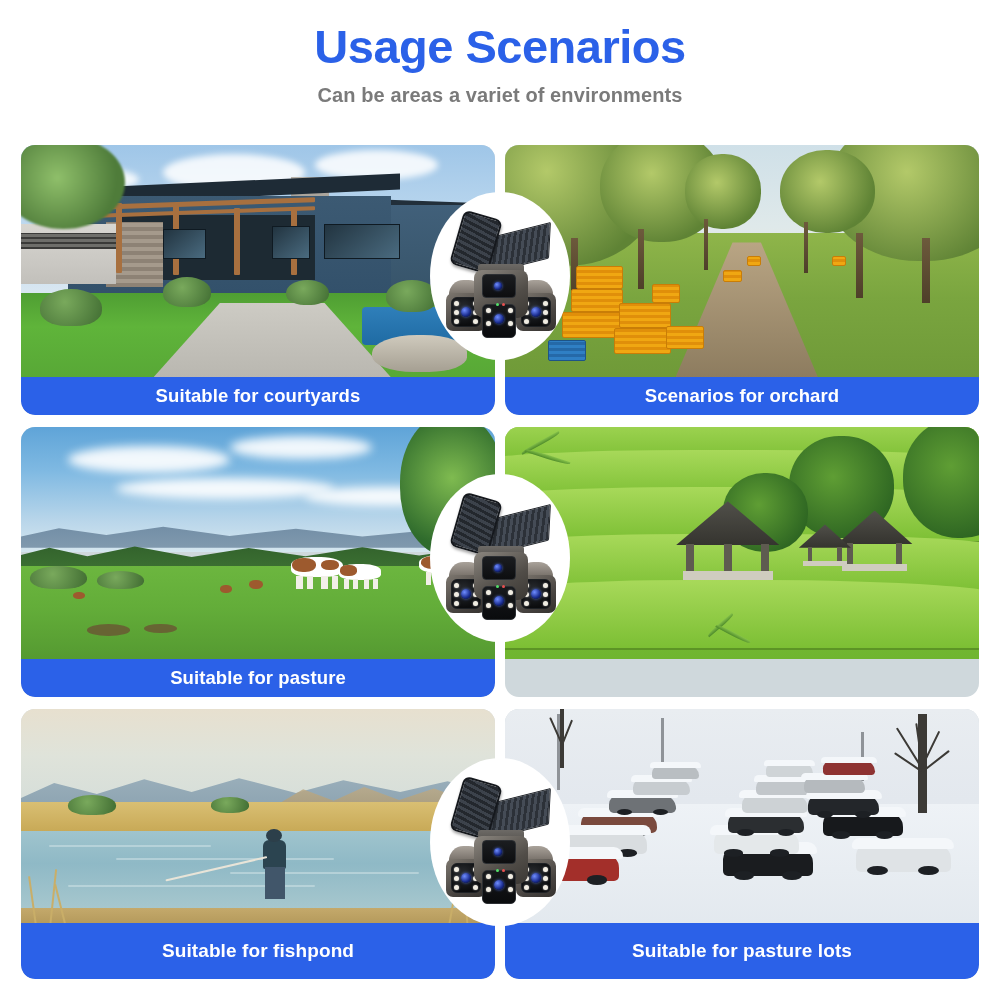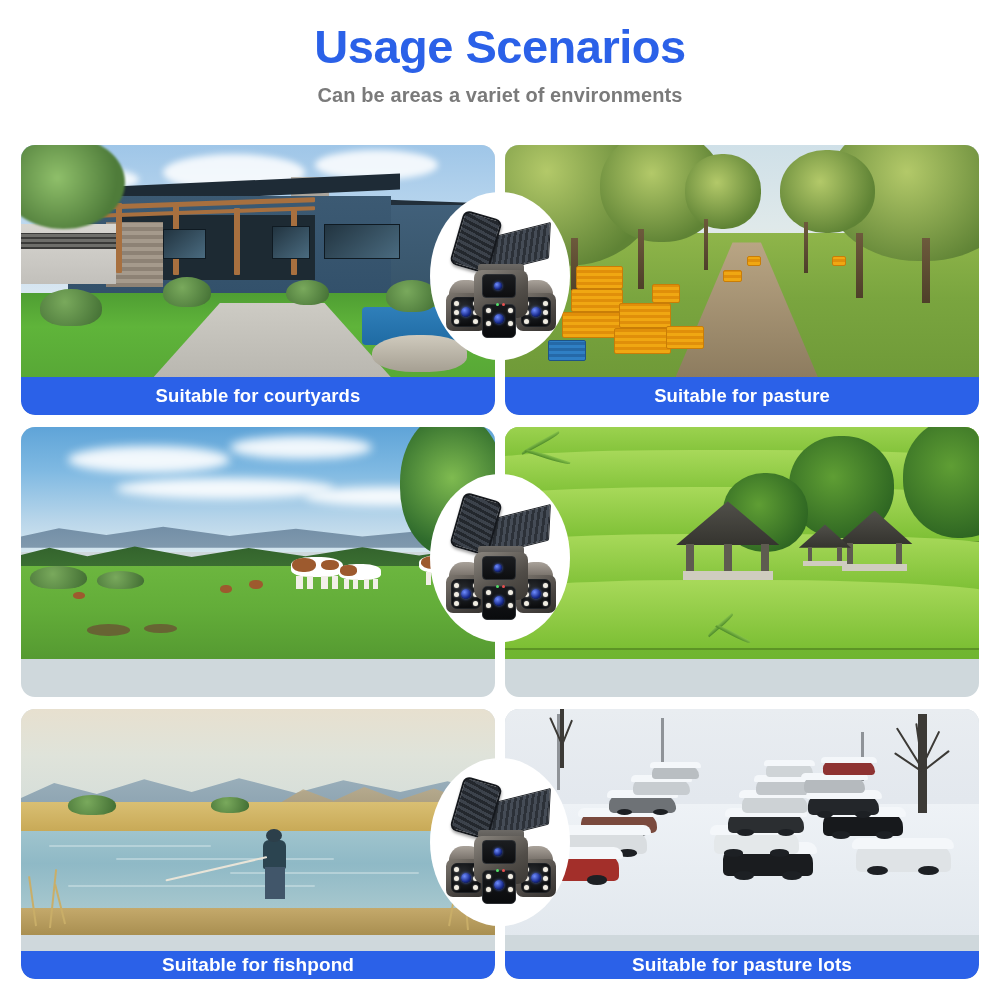--- a/index.html
+++ b/index.html
@@ -78,21 +78,21 @@
     color: #ffffff;
     font-size: 18.5px;
     font-weight: bold;
     display: flex;
     align-items: center;
     justify-content: center;
     border-bottom-left-radius: 14px;
     border-bottom-right-radius: 14px;
     letter-spacing: 0.1px;
   }
-  .card.row3 .caption { height: 28px; font-size: 19px; }
+  .card.row3 .caption { height: 56px; font-size: 19px; }
   .card.row3 .photo { height: 226px; }
 
   
   .scene { position: absolute; inset: 0; }
 
   
   .sky-courtyard {
     position:absolute; inset:0;
     background: linear-gradient(#9fc6e8 0%, #c3dcf0 40%, #dfeaf2 70%, #e8eef2 100%);
   }
@@ -458,21 +458,21 @@
           <div class="crate" style="left:24%;top:68%;width:11%;height:11%;"></div>
           <div class="crate" style="left:23%;top:79%;width:12%;height:11%;"></div>
           <div class="crate" style="left:34%;top:78%;width:8%;height:10%;"></div>
           <div class="crate blue" style="left:9%;top:84%;width:8%;height:9%;"></div>
           <div class="crate" style="left:31%;top:60%;width:6%;height:8%;"></div>
           <div class="crate" style="left:46%;top:54%;width:4%;height:5%;"></div>
           <div class="crate" style="left:51%;top:48%;width:3%;height:4%;"></div>
           <div class="crate" style="left:69%;top:48%;width:3%;height:4%;"></div>
         </div>
       </div>
-      <div class="caption">Suitable for pasture</div>
+      <div class="caption">Scenarios for orchard</div>
     </div>
 
     <div class="card row2">
       <div class="photo">
         <div class="scene">
           <div class="sky-pasture"></div>
           <div class="p-cloud" style="left:10%;top:8%;width:34%;height:12%;"></div>
           <div class="p-cloud" style="left:44%;top:4%;width:30%;height:10%;"></div>
           <div class="p-cloud" style="left:20%;top:22%;width:46%;height:9%;"></div>
           <div class="p-cloud" style="left:60%;top:26%;width:34%;height:8%;"></div>
@@ -507,20 +507,21 @@
           </div>
           <div class="cow-patch" style="left:48%;top:66%;width:3%;height:4%;"></div>
           <div class="cow-patch" style="left:42%;top:68%;width:2.5%;height:3.5%;"></div>
           <div class="cow-patch" style="left:11%;top:71%;width:2.5%;height:3%;"></div>
           <div class="dirt-patch" style="left:14%;bottom:10%;width:9%;height:5%;"></div>
           <div class="dirt-patch" style="left:26%;bottom:11%;width:7%;height:4%;"></div>
           <div class="shrub" style="left:2%;top:60%;width:12%;height:10%;"></div>
           <div class="shrub" style="left:16%;top:62%;width:10%;height:8%;"></div>
         </div>
       </div>
+      <div class="caption">Suitable for pasture</div>
     </div>
 
     <div class="card row2">
       <div class="photo">
         <div class="scene">
           <div class="rice-bg"></div>
           <div class="terrace" style="top:-6%;height:22%;"></div>
           <div class="terrace" style="top:10%;height:22%;"></div>
           <div class="terrace" style="top:26%;height:24%;"></div>
           <div class="terrace" style="top:46%;height:26%;"></div>

